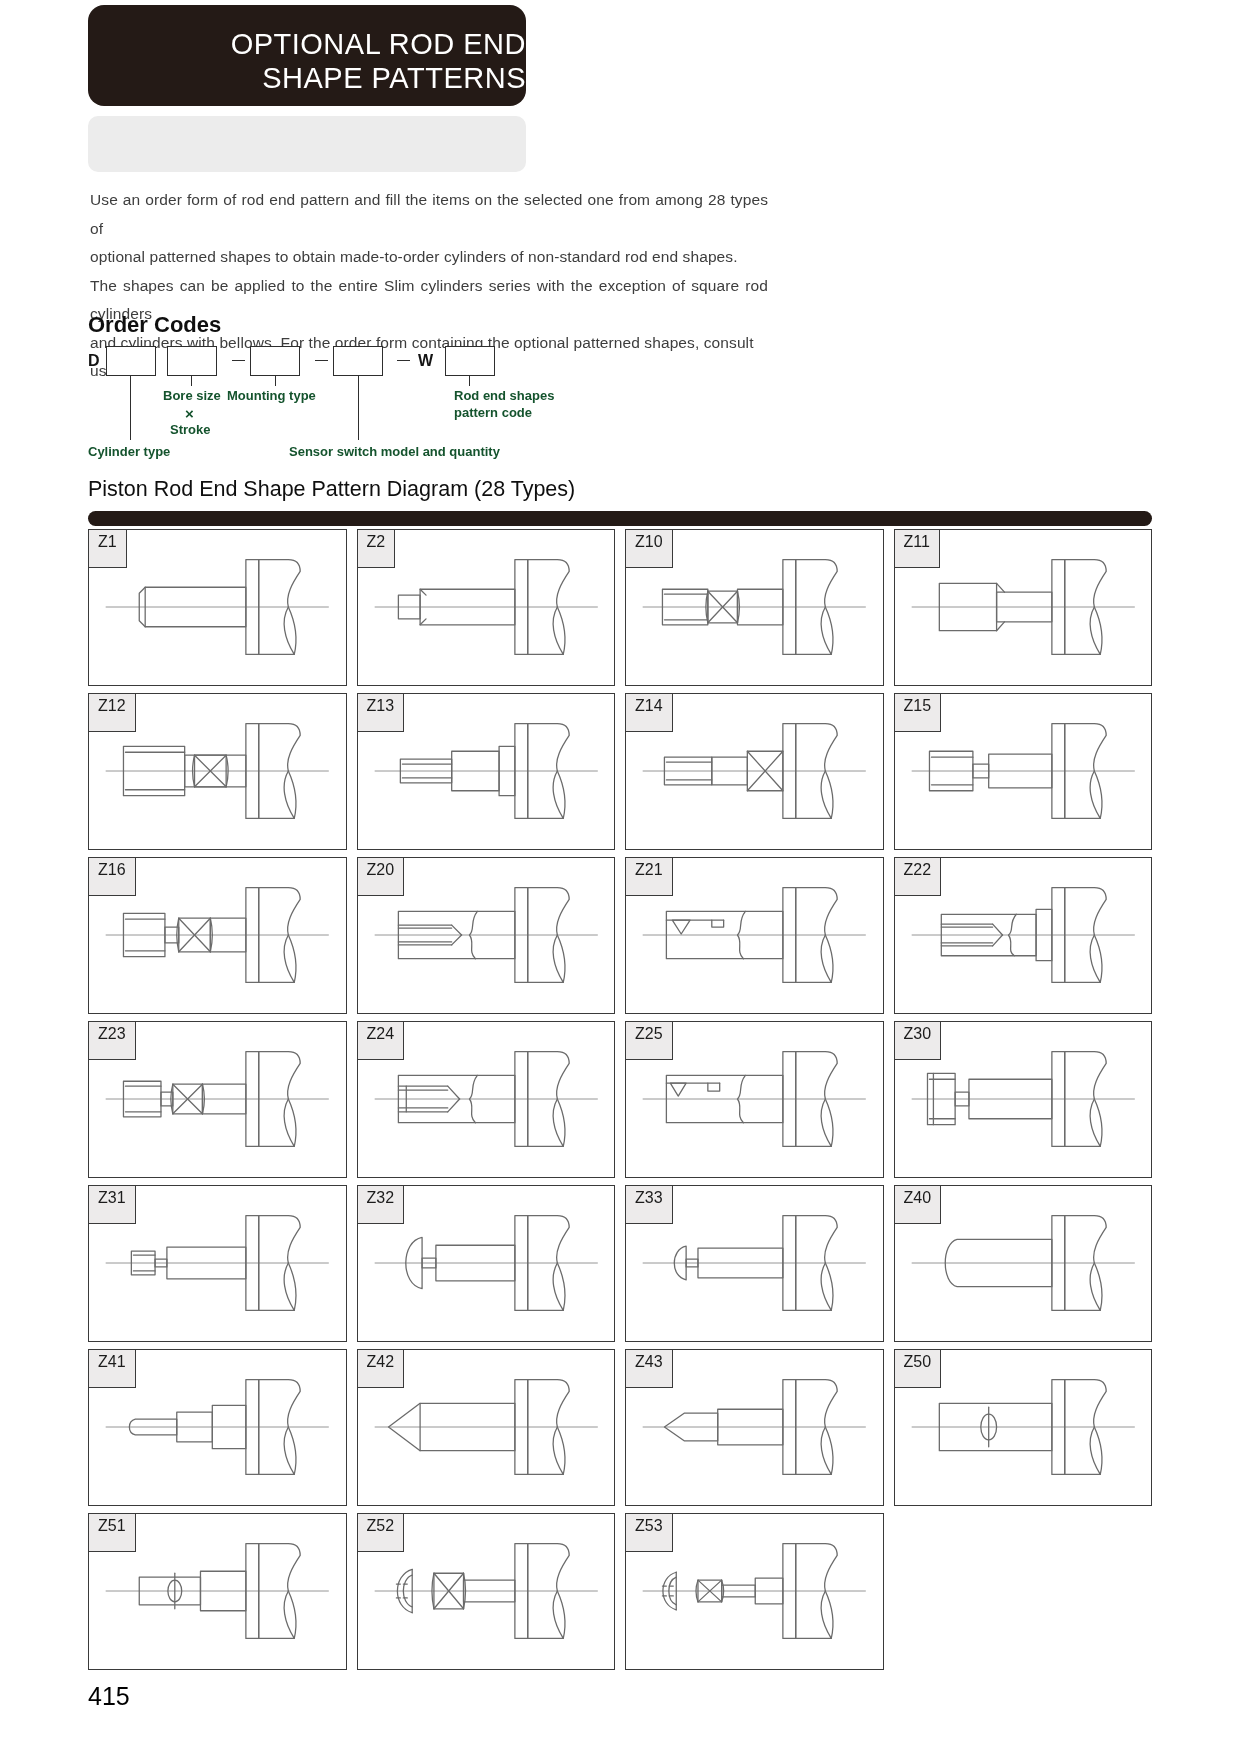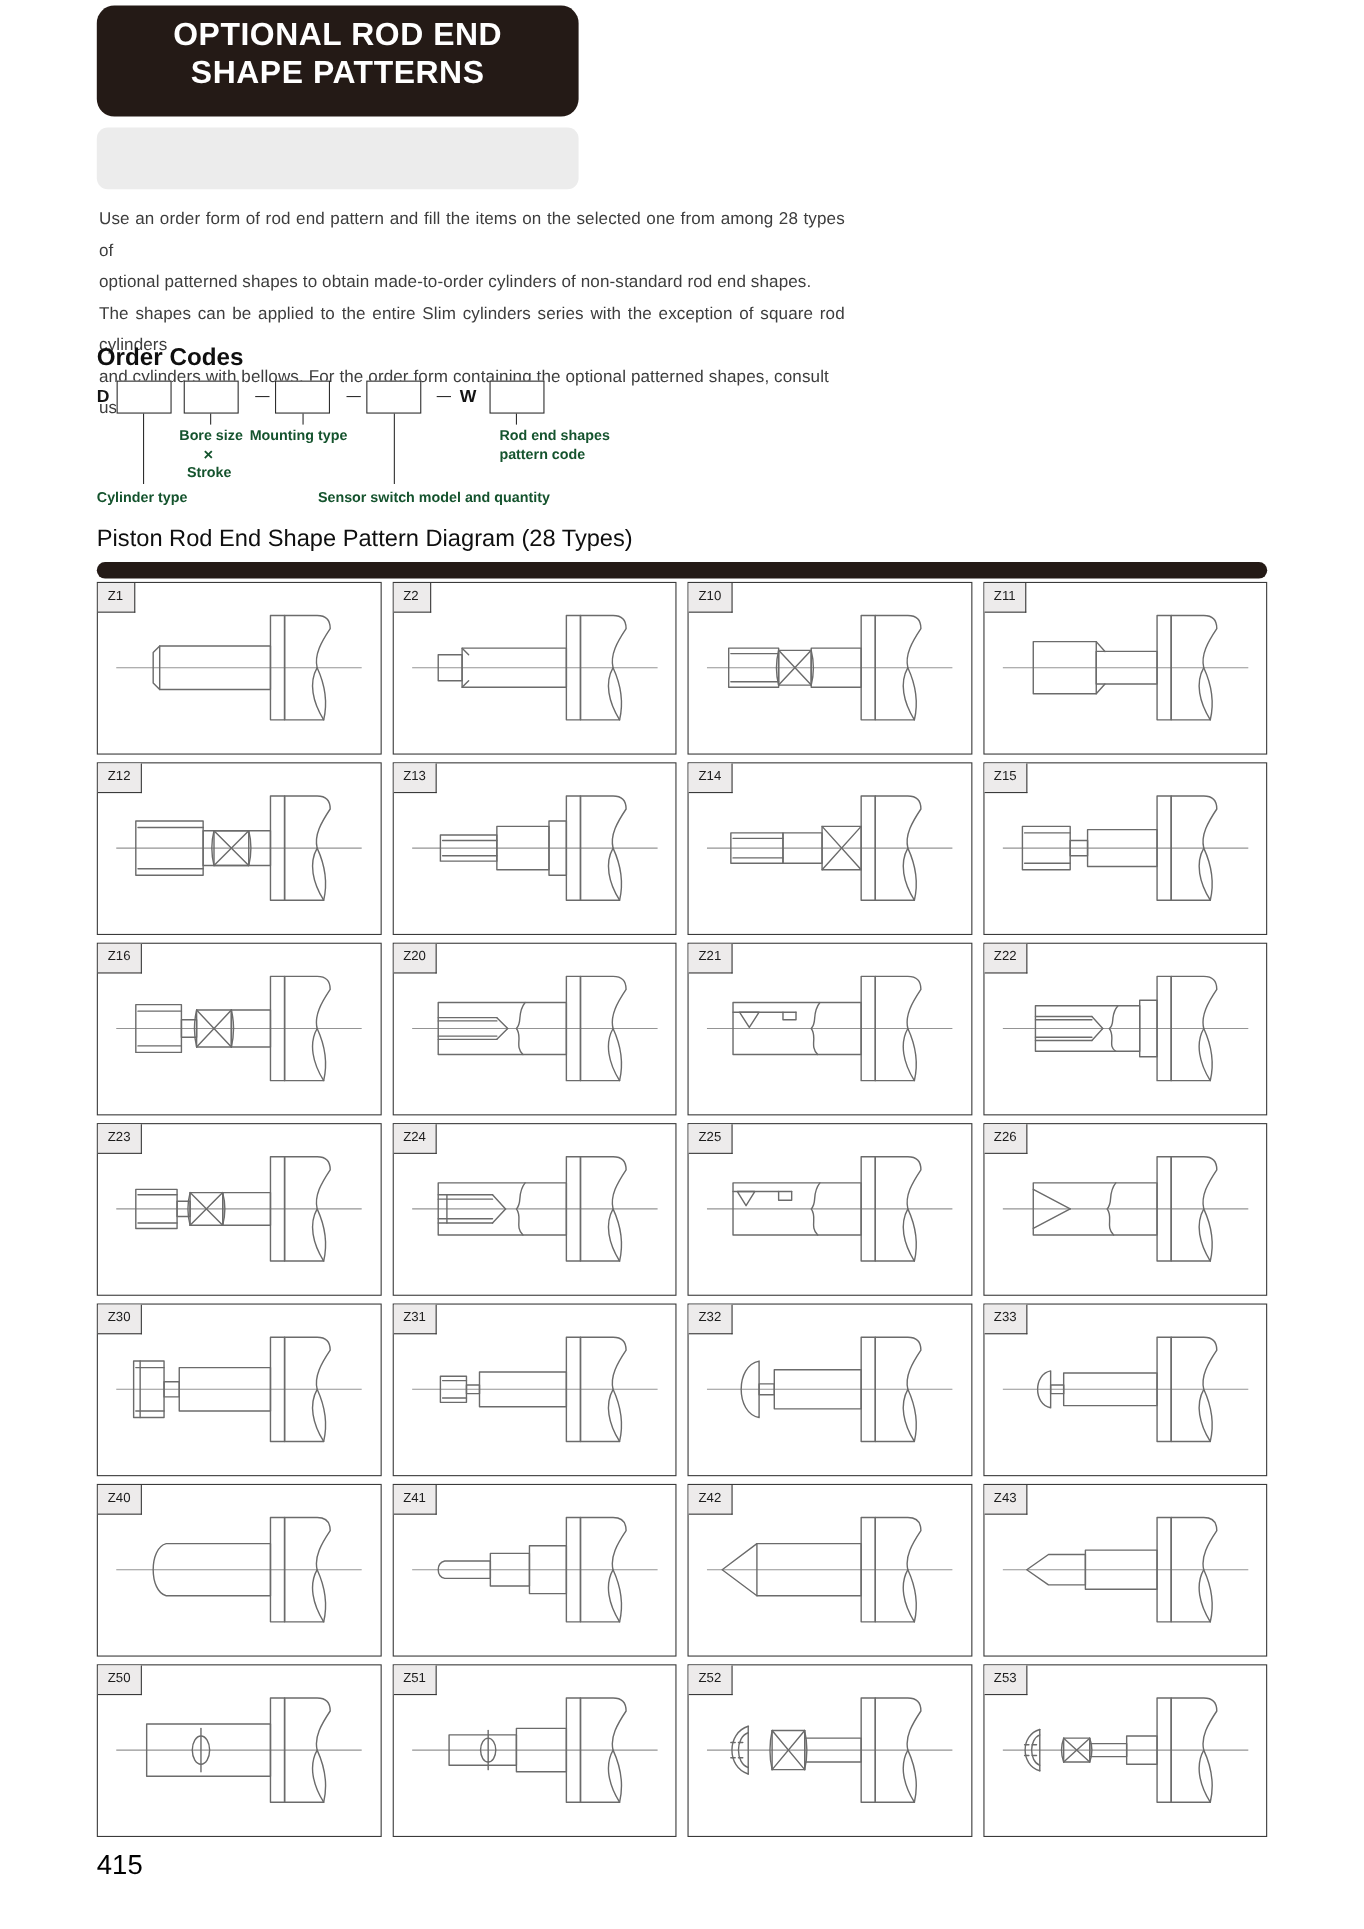--- a/index.html
+++ b/index.html
@@ -1,21 +1,21 @@
 <!DOCTYPE html>
 <html><head>
 <meta charset="utf-8">
 <style>
   html,body{margin:0;padding:0;background:#fff;}
   .page{position:relative;width:1240px;height:1754px;background:#fff;
         font-family:"Liberation Sans",sans-serif;overflow:hidden;color:#222;}
 
   .title-block{position:absolute;left:88px;top:5px;width:438px;height:101px;
-    background:#241a16;border-radius:16px;color:#fff;text-align:center;
-    font-weight:bold;font-size:29px;line-height:34px;padding-top:10px;
+    background:#241a16;border-radius:16px;color:#fff;text-align:right;
+    font-weight:normal;font-size:29px;line-height:34px;padding-top:22px;
     box-sizing:border-box;letter-spacing:.5px;}
   .gray-panel{position:absolute;left:88px;top:116px;width:438px;height:56px;
     background:#ececec;border-radius:10px;}
 
   .intro{position:absolute;left:90px;top:186px;width:678px;font-size:15.5px;
     line-height:28.5px;color:#3d3d3d;letter-spacing:.1px;}
   .intro .just{text-align:justify;text-align-last:justify;}
 
   .oc-heading{position:absolute;left:88px;top:312px;font-size:22px;
     font-weight:bold;color:#0f0f0f;}
@@ -32,22 +32,22 @@
   .section-heading{position:absolute;left:88px;top:477px;font-size:21.5px;
     font-weight:normal;color:#0f0f0f;}
   .bar{position:absolute;left:88px;top:511px;width:1064px;height:15px;
     background:#241a16;border-radius:8px;}
 
   .grid{position:absolute;left:88px;top:529px;width:1064px;display:grid;
     grid-template-columns:repeat(4,1fr);column-gap:10px;row-gap:7px;}
   .cell{position:relative;height:157px;border:1.6px solid #3a3a3a;
     box-sizing:border-box;background:#fff;}
   .cell .code{position:absolute;left:0;top:0;z-index:2;min-width:34px;
-    padding:2px 9px 5px;background:#edebeb;border-right:1.6px solid #3a3a3a;
-    border-bottom:1.6px solid #3a3a3a;font-size:12px;color:#1c1c1c;
+    padding:2px 9px 16px;background:#edebeb;border-right:1.6px solid #3a3a3a;
+    border-bottom:1.6px solid #3a3a3a;font-size:16px;color:#1c1c1c;
     box-sizing:border-box;line-height:19px;}
   .cell svg{position:absolute;left:0;top:0;width:100%;height:100%;}
 
   .pagenum{position:absolute;left:88px;top:1682px;font-size:25px;color:#000000;}
 </style>
 </head>
 <body>
 
 <div class="page">
 
@@ -385,37 +385,20 @@
           </g>
           <g stroke="#6b6b6b" stroke-width="1.3" fill="none" stroke-linejoin="round" stroke-linecap="round">
             <rect x="158" y="30" width="13" height="96"></rect>
             <path d="M171,30 H201 Q213,30 213,42 C205,54 198,66 201,78 C193,92 197,110 207,126 H171 Z"></path>
             <path d="M201,78 C207,91 211,109 207,126"></path>
             <rect x="40" y="54" width="118" height="48"></rect>
             <path d="M120,54 C112,64 118,72 112,78 C118,86 110,94 118,102"></path>
             <line x1="40" y1="62" x2="94" y2="62"></line>
             <path d="M82,62 V70 H94 V62"></path>
             <path d="M44,62 L60,62 L52,75 Z"></path>
-          </g>
-        </svg>
-      </div>
-      <div class="cell">
-        <div class="code">Z26</div>
-        <svg viewBox="0 0 258 157">
-          <g stroke="#949494" stroke-width="1" fill="none">
-            <line x1="16" y1="78" x2="242" y2="78"></line>
-          </g>
-          <g stroke="#6b6b6b" stroke-width="1.3" fill="none" stroke-linejoin="round" stroke-linecap="round">
-            <rect x="158" y="30" width="13" height="96"></rect>
-            <path d="M171,30 H201 Q213,30 213,42 C205,54 198,66 201,78 C193,92 197,110 207,126 H171 Z"></path>
-            <path d="M201,78 C207,91 211,109 207,126"></path>
-            <rect x="44" y="54" width="114" height="48"></rect>
-            <path d="M120,54 C112,64 118,72 112,78 C118,86 110,94 118,102"></path>
-            <line x1="44" y1="60" x2="78" y2="78"></line>
-            <line x1="44" y1="96" x2="78" y2="78"></line>
           </g>
         </svg>
       </div>
       <div class="cell">
         <div class="code">Z30</div>
         <svg viewBox="0 0 258 157">
           <g stroke="#949494" stroke-width="1" fill="none">
             <line x1="16" y1="78" x2="242" y2="78"></line>
           </g>
           <g stroke="#6b6b6b" stroke-width="1.3" fill="none" stroke-linejoin="round" stroke-linecap="round">

